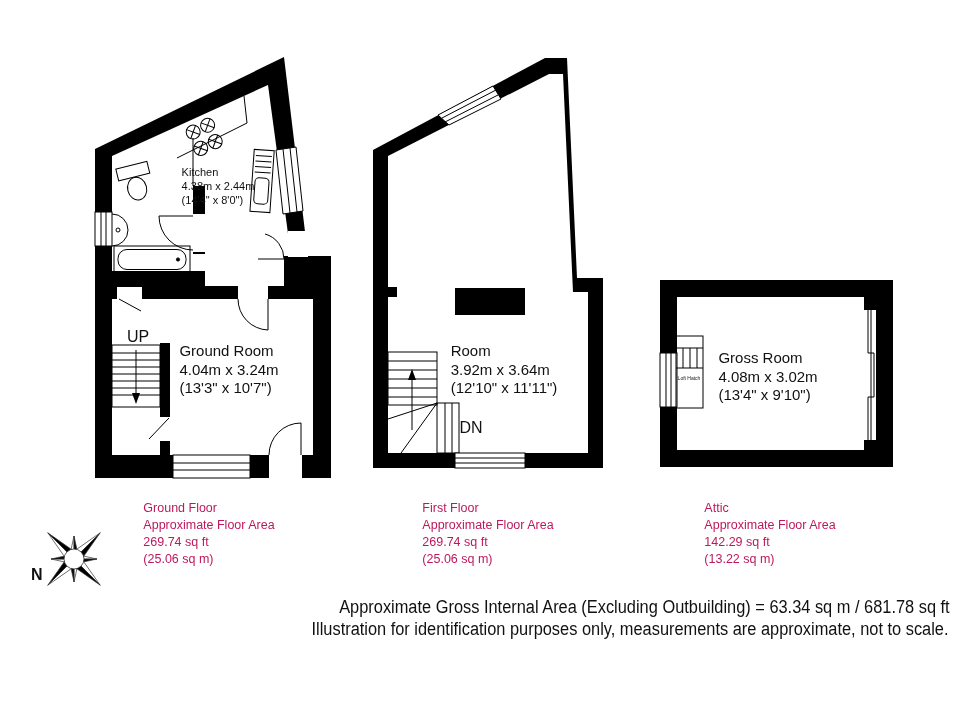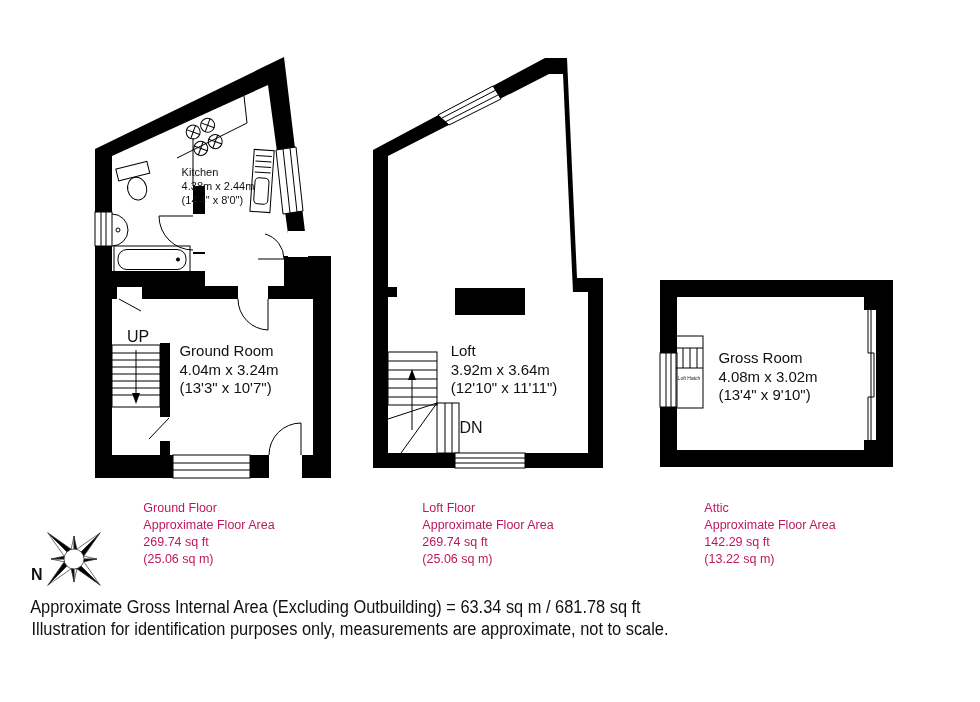--- a/index.html
+++ b/index.html
@@ -6,21 +6,21 @@
   #canvas{position:relative;width:980px;height:702px;background:#fff;overflow:hidden;
           font-family:"Liberation Sans",sans-serif;}
   #plansvg{position:absolute;left:0;top:0;}
   .plan-label{position:absolute;transform:translateX(-50%);text-align:left;
               font-size:15px;line-height:18.5px;color:#111;white-space:nowrap;}
   .plan-label.kitchen{font-size:11px;line-height:14px;}
   .caption{position:absolute;transform:translateX(-50%);text-align:left;
            font-size:12.5px;line-height:17px;color:#be185d;white-space:nowrap;}
   .dir{position:absolute;transform:translateX(-50%);font-size:16px;line-height:16px;color:#111;text-align:right;}
   .hatch-lbl{position:absolute;transform:translateX(-50%);font-size:5px;line-height:6px;color:#222;white-space:nowrap;}
-  .footer-line{position:absolute;left:0;width:980px;text-align:left;color:#111;
+  .footer-line{position:absolute;left:0;width:980px;text-align:right;color:#111;
                font-size:18px;line-height:21px;}
   .footer-line>span{display:inline-block;transform:scaleX(.91);transform-origin:center;white-space:nowrap;}
   .north{position:absolute;font-weight:bold;font-size:16px;line-height:16px;color:#111;}
 </style>
 </head>
 <body>
 
 <div id="canvas">
 
 <svg id="plansvg" width="980" height="702" viewBox="0 0 980 702">
@@ -225,21 +225,21 @@
 <div class="plan-label" style="left:229px;top:342px">
   <div>Ground Room</div>
   <div>4.04m x 3.24m</div>
   <div>(13'3" x 10'7")</div>
 </div>
 
 <div class="dir" style="left:138px;top:329px">UP</div>
 
 
 <div class="plan-label" style="left:504px;top:342px">
-  <div>Loft</div>
+  <div>Room</div>
   <div>3.92m x 3.64m</div>
   <div>(12'10" x 11'11")</div>
 </div>
 
 <div class="dir" style="left:471px;top:420px">DN</div>
 
 <div class="plan-label" style="left:768px;top:349px">
   <div>Gross Room</div>
   <div>4.08m x 3.02m</div>
   <div>(13'4" x 9'10")</div>
@@ -248,21 +248,21 @@
 <div class="hatch-lbl" style="left:689px;top:375px">Loft Hatch</div>
 
 <div class="caption" style="left:209px;top:500px">
   <div>Ground Floor</div>
   <div>Approximate Floor Area</div>
   <div>269.74 sq ft</div>
   <div>(25.06 sq m)</div>
 </div>
 
 <div class="caption" style="left:488px;top:500px">
-  <div>Loft Floor</div>
+  <div>First Floor</div>
   <div>Approximate Floor Area</div>
   <div>269.74 sq ft</div>
   <div>(25.06 sq m)</div>
 </div>
 
 <div class="caption" style="left:770px;top:500px">
   <div>Attic</div>
   <div>Approximate Floor Area</div>
   <div>142.29 sq ft</div>
   <div>(13.22 sq m)</div>

